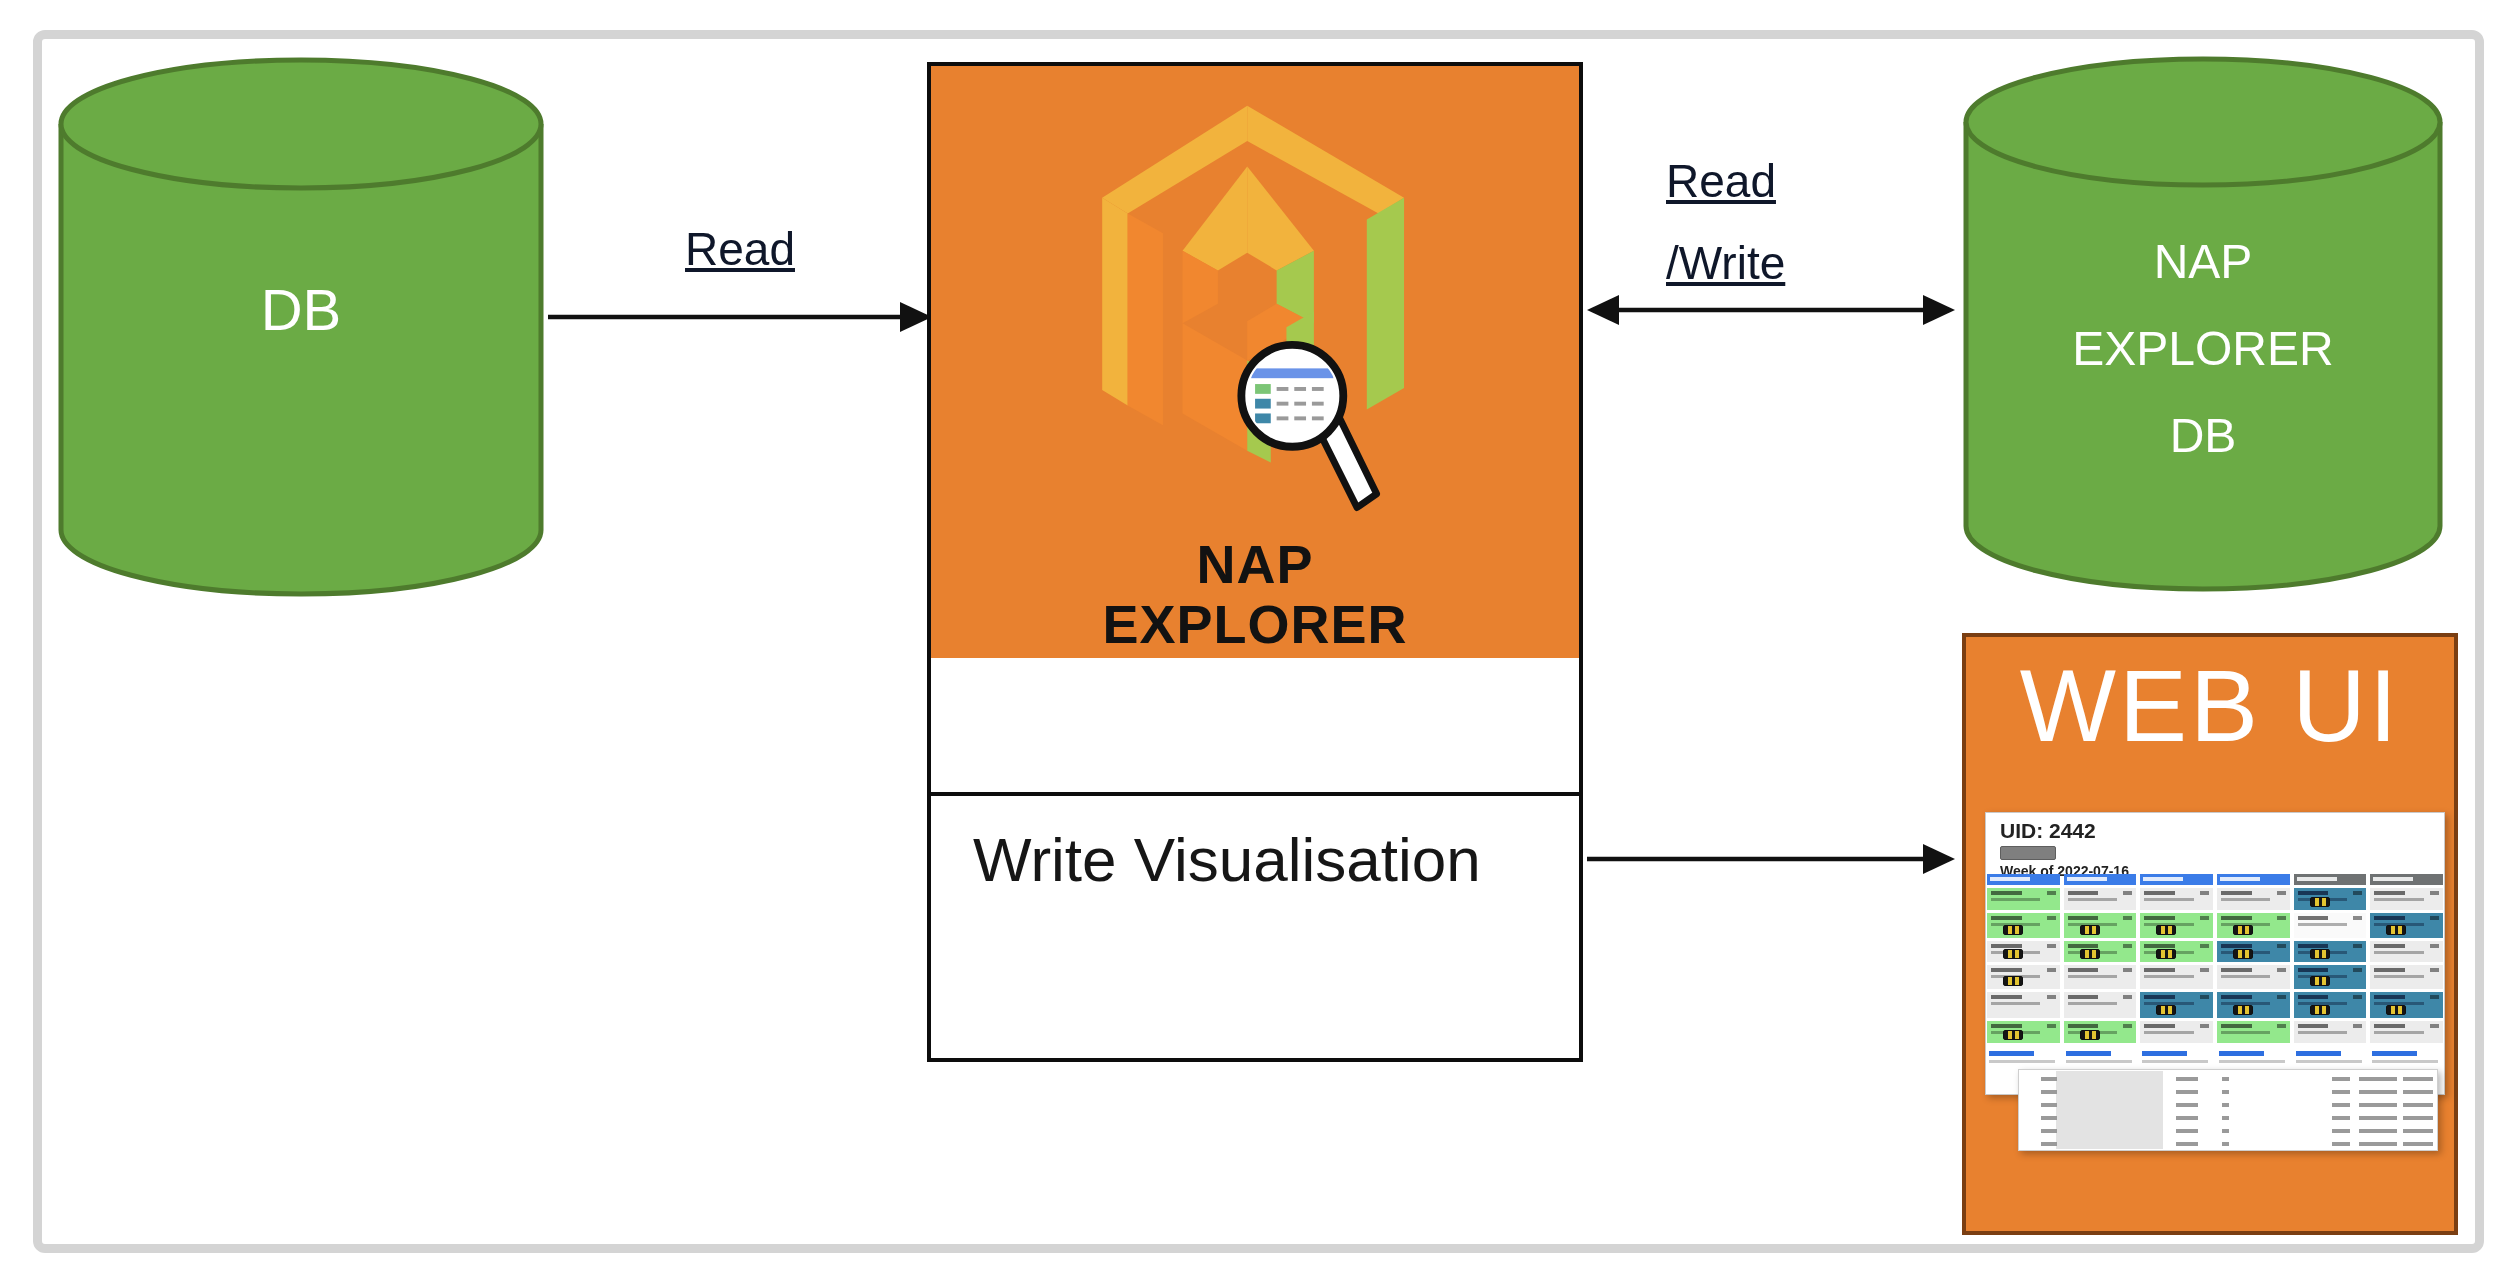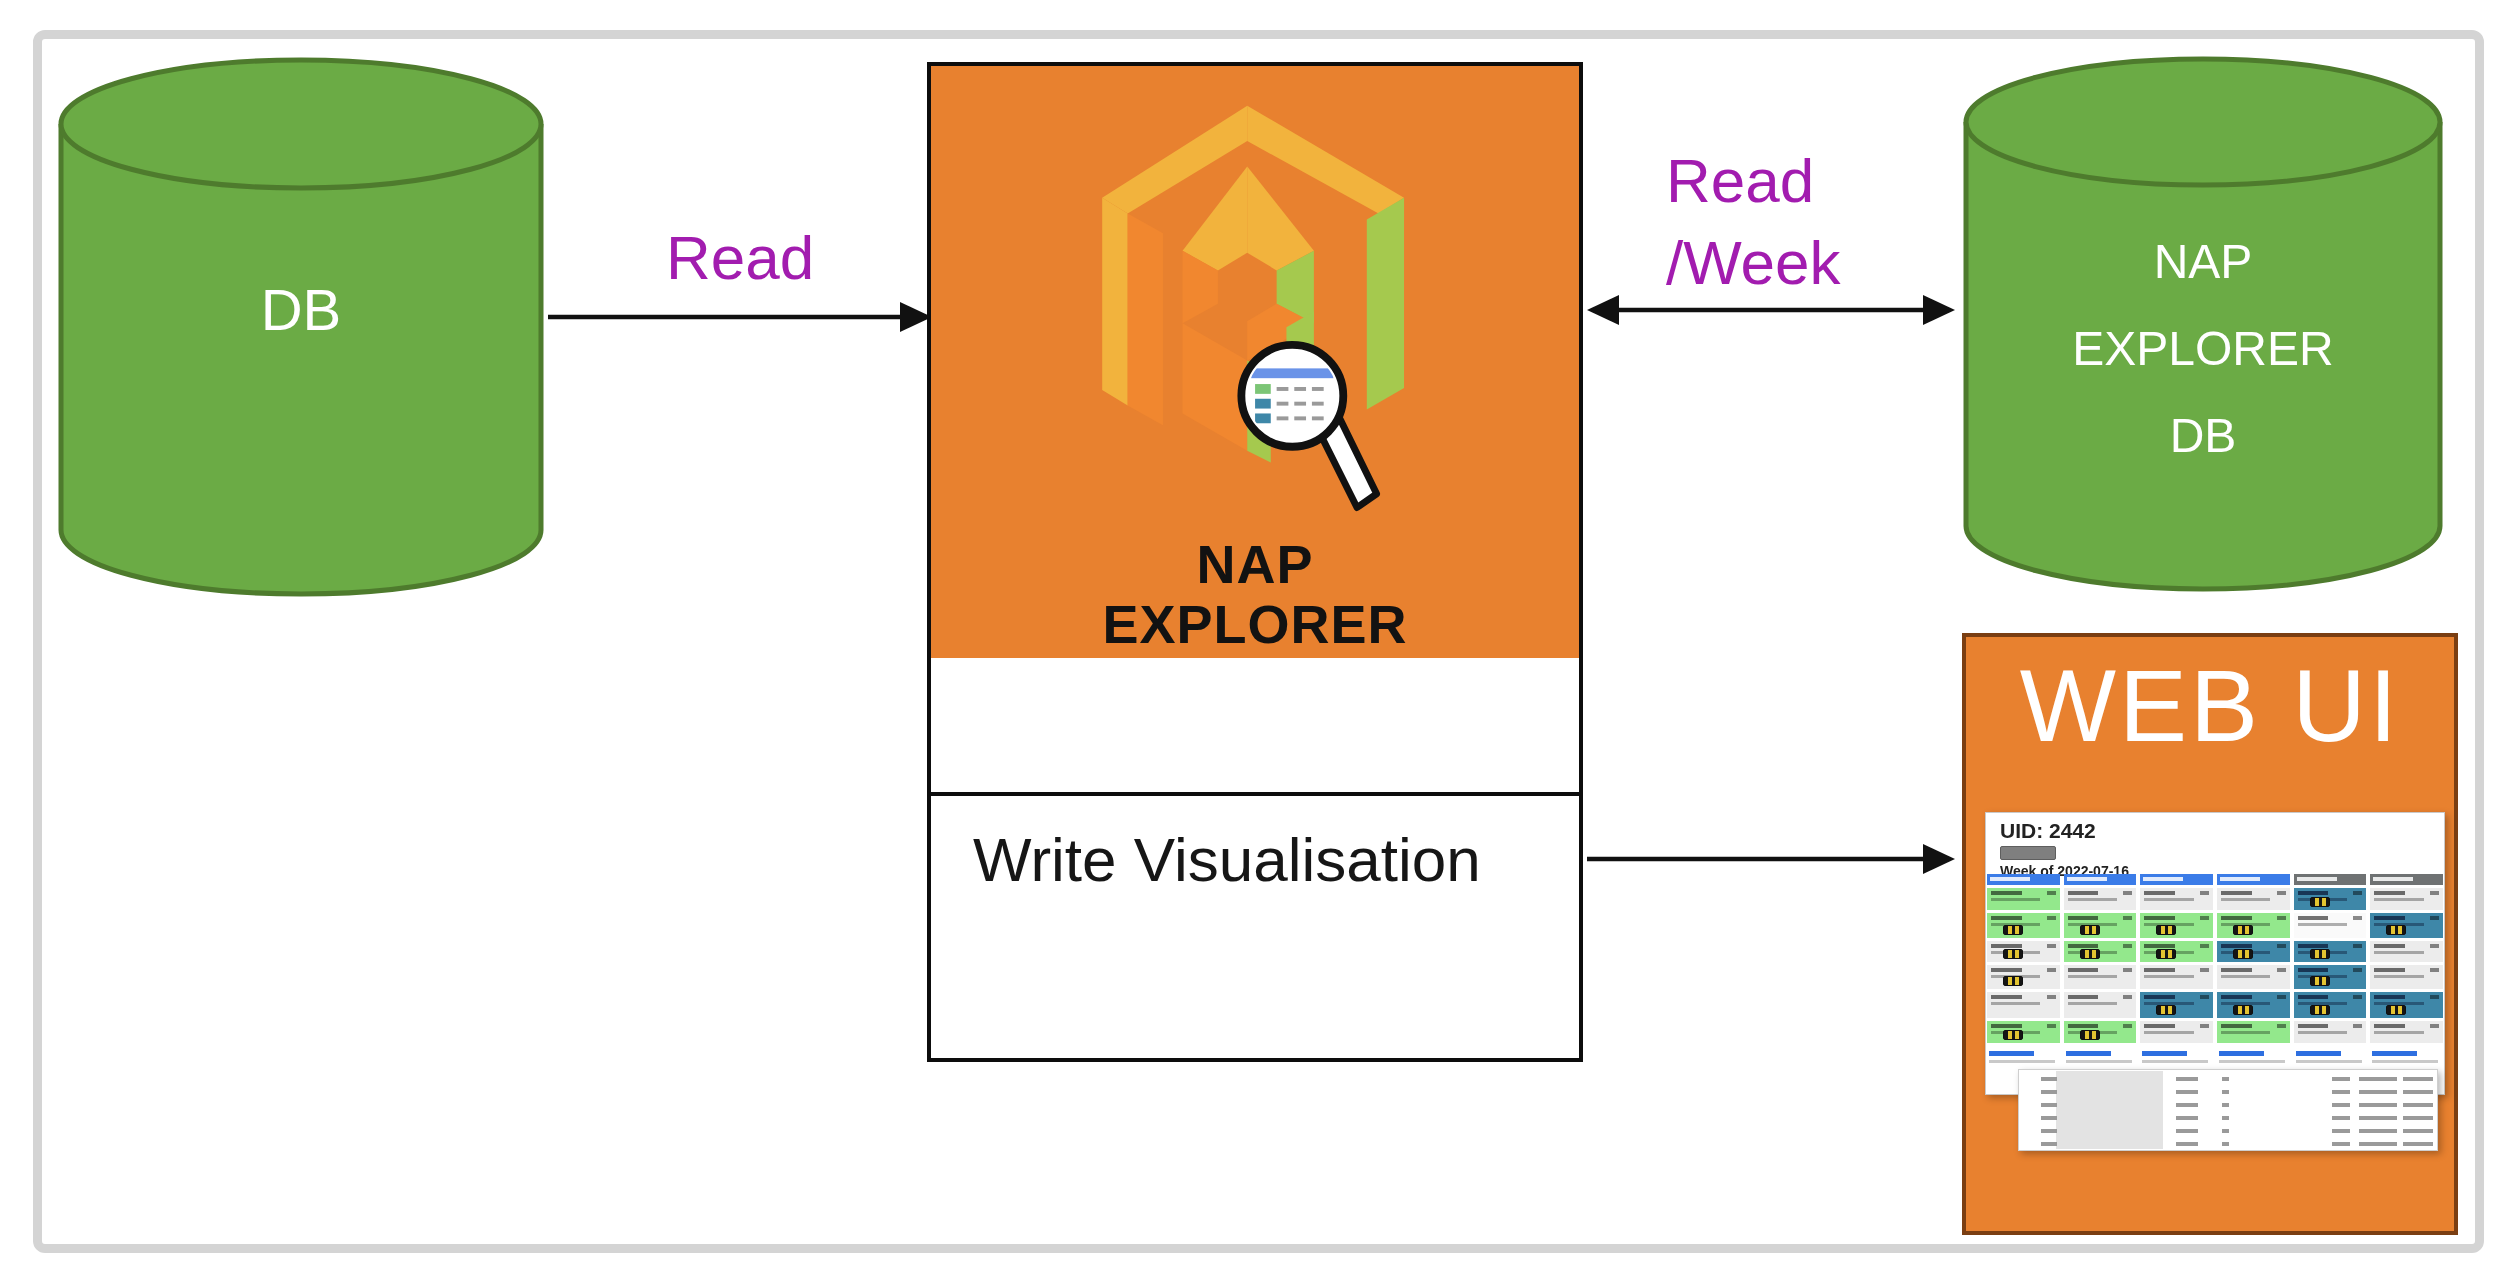--- a/index.html
+++ b/index.html
@@ -16,21 +16,21 @@
   .abs{position:absolute;}
   svg{display:block;}
 
   
   .cyl-label{position:absolute;color:#fff;text-align:center;}
   .cyl-label .ln{display:block;}
   .protein-label{left:55px;top:262px;width:492px;font-size:58px;line-height:96px;}
   .napdb-label{left:1960px;top:218px;width:486px;font-size:48px;line-height:87px;}
 
   
-  .arrow-label{position:absolute;color:#a21caf;font-size:62px;}
+  .arrow-label{position:absolute;color:#0f172a;font-size:46px;text-decoration:underline;}
   .read-label{left:548px;top:222px;width:384px;text-align:center;}
   .rw-label{left:1666px;top:140px;line-height:82px;text-align:left;}
 
   
   .nap-box{position:absolute;left:927px;top:62px;width:656px;height:1000px;border:4px solid #0d0d0d;background:#fff;}
   .nap-orange{position:absolute;left:0;top:0;width:648px;height:592px;background:var(--box-orange);}
   .nap-title{position:absolute;left:0;top:468px;width:648px;text-align:center;color:#121212;font-size:54px;font-weight:800;line-height:60px;letter-spacing:1px;}
   .module-row{position:absolute;left:0;width:648px;height:130px;border-top:4px solid #0d0d0d;background:#fff;display:flex;align-items:center;padding-left:42px;font-size:62px;color:#161616;}
   .row-1{top:592px;} .row-2{top:726px;} .row-3{top:860px;height:132px;}
 
@@ -132,21 +132,21 @@
       <div>NAP</div>
       <div>EXPLORER</div>
     </div>
     <div class="module-row row-2">
       <span>Write Visualisation</span>
     </div>
   </div>
 
   <div class="arrow-label rw-label">
     <div>Read</div>
-    <div>/Week</div>
+    <div>/Write</div>
   </div>
   <svg class="abs" style="left:1587px;top:290px" width="368" height="40">
     <line x1="28" y1="20" x2="340" y2="20" stroke="#111" stroke-width="4.5"></line>
     <polygon points="32,5 32,35 0,20" fill="#111"></polygon>
     <polygon points="336,5 336,35 368,20" fill="#111"></polygon>
   </svg>
 
   <svg class="abs" style="left:1960px;top:52px" width="486" height="546" viewBox="0 0 486 546">
     <path d="M6,70 L6,474 A237 63 0 0 0 480,474 L480,70" fill="var(--db-green)" stroke="var(--db-green-border)" stroke-width="5"></path>
     <ellipse cx="243" cy="70" rx="237" ry="63" fill="var(--db-green)" stroke="var(--db-green-border)" stroke-width="5"></ellipse>

